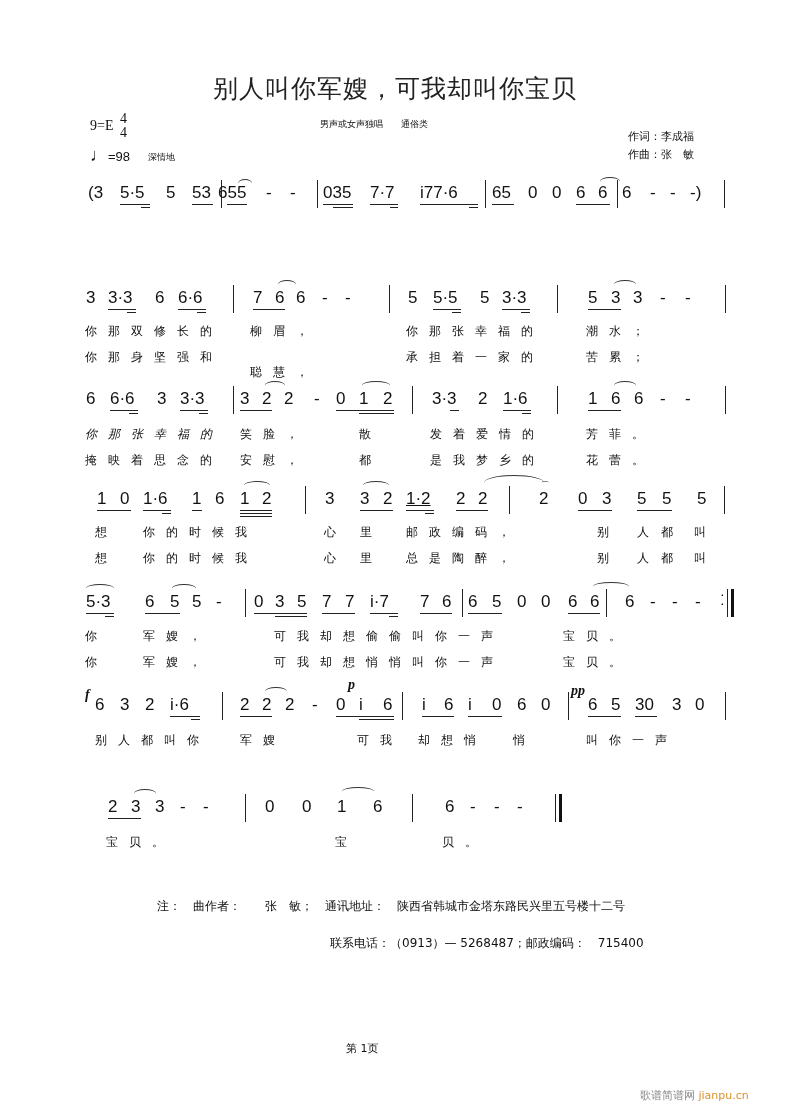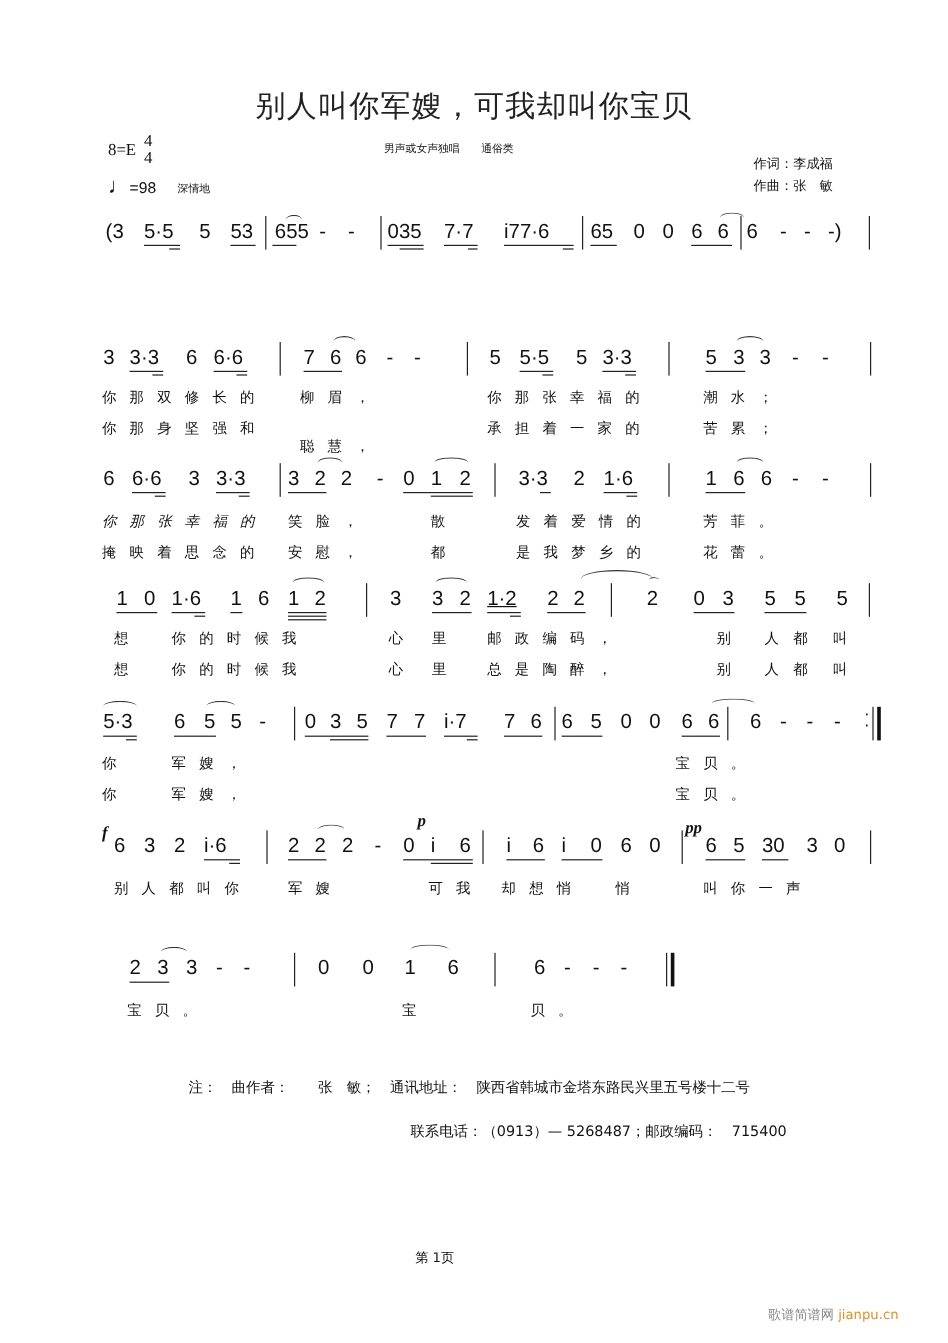--- a/index.html
+++ b/index.html
@@ -26,21 +26,21 @@
   .note-foot { font-size:12px; }
   .page { left:346px; top:1041px; font-size:11px; }
   .wm { left:640px; top:1088px; font-size:11px; color:#777; }
   .wm span { color:#d8912a; }
 </style>
 </head>
 <body>
 
 <div class="abs title">别人叫你军嫂，可我却叫你宝贝</div>
 
-<div class="abs key">8=E</div>
+<div class="abs key">9=E</div>
 <div class="abs ts">
   <div>4</div>
   <div>4</div>
 </div>
 <div class="abs tempo">
   <span class="note-glyph">♩</span><span>=98</span>
 </div>
 <div class="abs mood">深情地</div>
 <div class="abs subtitle">男声或女声独唱　　通俗类</div>
 <div class="abs credits">
@@ -50,21 +50,21 @@
 
 <div class="row" style="top:183px;">
   <span class="n" style="left:88px;">(3</span>
   <span class="n" style="left:120px;">5·5</span>
   <div class="ul" style="left:120px;top:21px;width:30px;"></div>
   <div class="ul" style="left:141px;top:24px;width:9px;"></div>
   <span class="n" style="left:166px;">5</span>
   <span class="n" style="left:192px;">53</span>
   <div class="ul" style="left:192px;top:21px;width:21px;"></div>
   <div class="bar" style="left:221px;"></div>
-  <span class="n" style="left:229px;">655</span>
+  <span class="n" style="left:218px;">655</span>
   <div class="ul" style="left:227px;top:21px;width:20px;"></div>
   <div class="tie" style="left:238px;top:-4px;width:14px;"></div>
   <span class="n" style="left:266px;">-</span>
   <span class="n" style="left:290px;">-</span>
   <div class="bar" style="left:317px;"></div>
   <span class="n" style="left:323px;">035</span>
   <div class="ul" style="left:323px;top:21px;width:30px;"></div>
   <div class="ul" style="left:333px;top:24px;width:20px;"></div>
   <span class="n" style="left:370px;">7·7</span>
   <div class="ul" style="left:370px;top:21px;width:28px;"></div>
@@ -283,23 +283,25 @@
   <div class="bar" style="left:606px;"></div>
   <span class="n" style="left:625px;">6</span>
   <span class="n" style="left:650px;">-</span>
   <span class="n" style="left:672px;">-</span>
   <span class="n" style="left:695px;">-</span>
   <span class="n" style="left:720px;top:-2px;font-size:14px;line-height:9px;">·<br>·</span>
   <div class="bar" style="left:727px;"></div>
   <div class="dbl" style="left:731px;"></div>
   <span class="lyr" style="left:85px;top:36px;">你</span>
   <span class="lyr" style="left:143px;top:36px;letter-spacing:11px;">军嫂，</span>
+  <span class="lyr" style="left:274px;top:36px;letter-spacing:11px;">可我却想偷偷叫你一声</span>
   <span class="lyr" style="left:563px;top:36px;letter-spacing:11px;">宝贝。</span>
   <span class="lyr" style="left:85px;top:62px;">你</span>
   <span class="lyr" style="left:143px;top:62px;letter-spacing:11px;">军嫂，</span>
+  <span class="lyr" style="left:274px;top:62px;letter-spacing:11px;">可我却想悄悄叫你一声</span>
   <span class="lyr" style="left:563px;top:62px;letter-spacing:11px;">宝贝。</span>
 </div>
 
 <div class="row" style="top:695px;">
   <span class="dyn" style="left:85px;top:-8px;">f</span>
   <span class="n" style="left:95px;">6</span>
   <span class="n" style="left:120px;">3</span>
   <span class="n" style="left:145px;">2</span>
   <span class="n" style="left:170px;">i·6</span>
   <div class="ul" style="left:170px;top:21px;width:30px;"></div>
@@ -364,18 +366,18 @@
   <span class="n" style="left:494px;">-</span>
   <span class="n" style="left:517px;">-</span>
   <div class="bar" style="left:555px;"></div>
   <div class="dbl" style="left:559px;"></div>
   <span class="lyr" style="left:106px;top:37px;letter-spacing:11px;">宝贝。</span>
   <span class="lyr" style="left:335px;top:37px;">宝</span>
   <span class="lyr" style="left:442px;top:37px;letter-spacing:11px;">贝。</span>
 </div>
 
 <div class="abs note-foot" style="left:157px;top:898px;white-space:pre;">注：　曲作者：　　张　敏；　通讯地址：　陕西省韩城市金塔东路民兴里五号楼十二号</div>
-<div class="abs note-foot" style="left:342px;top:935px;white-space:pre;">联系电话：（0913）— 5268487；邮政编码：　715400</div>
+<div class="abs note-foot" style="left:330px;top:935px;white-space:pre;">联系电话：（0913）— 5268487；邮政编码：　715400</div>
 <div class="abs page">第 1页</div>
 <div class="abs wm">
   <span style="color:#888;">歌谱简谱网</span>
   <span>jianpu.cn</span>
 </div>
 
 </body></html>

